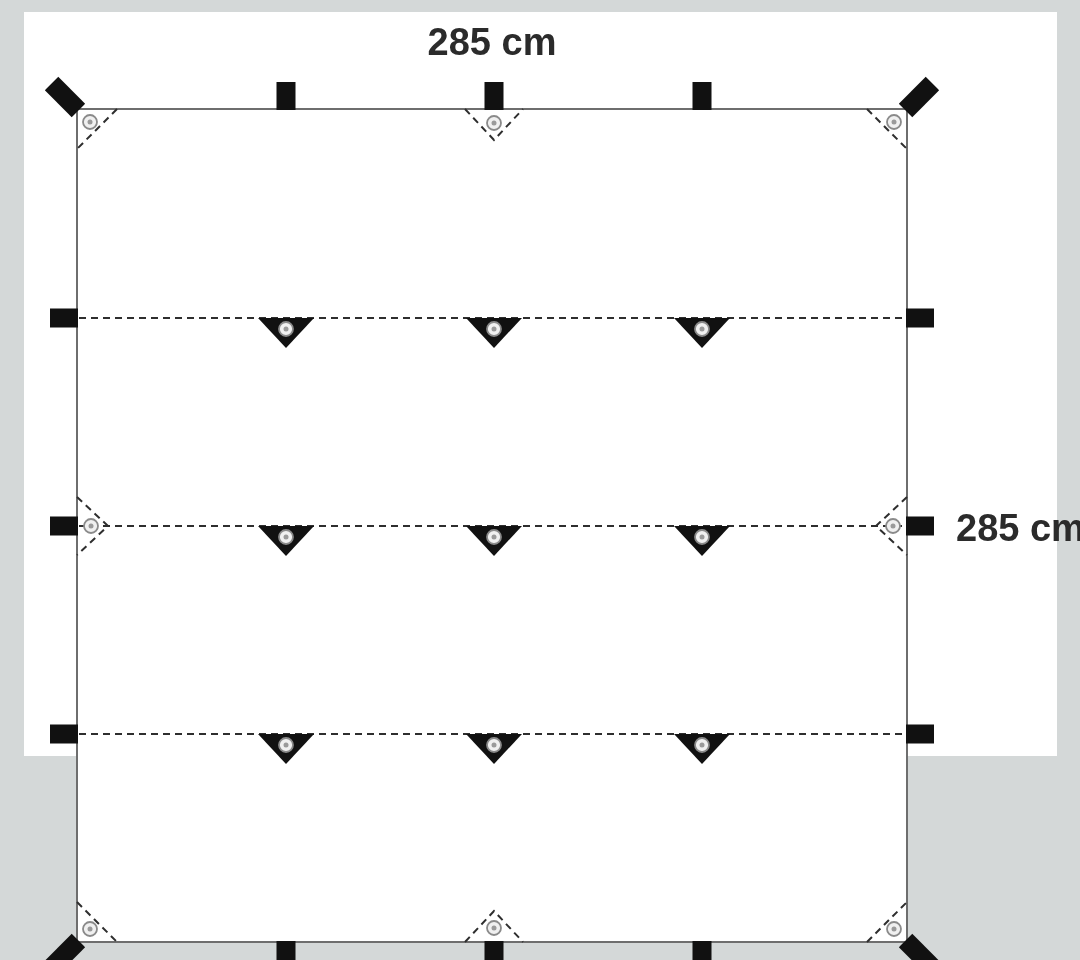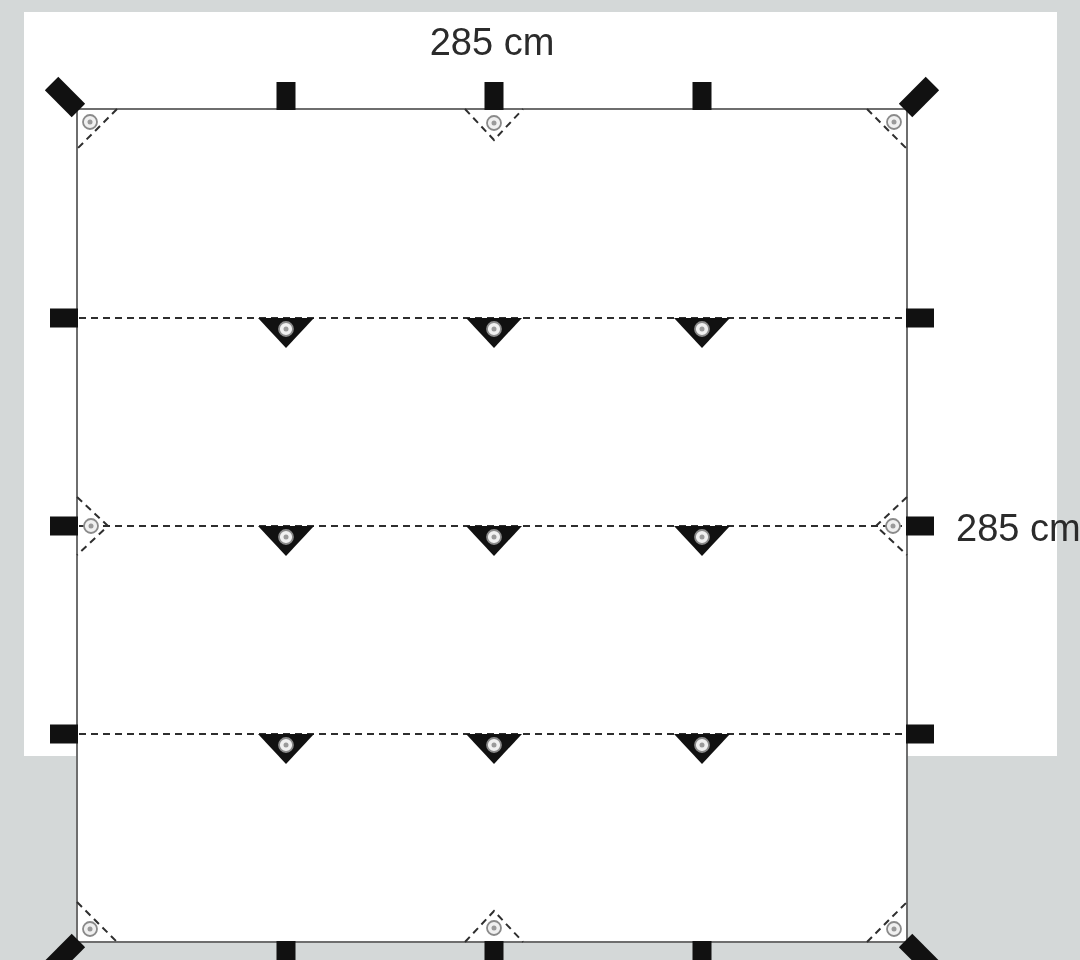--- a/index.html
+++ b/index.html
@@ -1,16 +1,16 @@
 <!DOCTYPE html>
 <html><head>
 <meta charset="utf-8">
 <style>
   html,body{margin:0;padding:0;width:1080px;height:960px;overflow:hidden;background:#d4d8d8;}
-  .canvas{position:absolute;left:24px;top:12px;width:1033px;height:744px;background:#ffffff;}
+  .canvas{position:absolute;left:24px;top:12px;width:1033px;height:744px;background:#ffffff;font-weight:bold;}
   svg#tarp-svg{position:absolute;left:0;top:0;width:1080px;height:960px;}
   .dim-label{
     position:absolute;
     font-family:"Liberation Sans", sans-serif;
     font-size:38px;
     line-height:40px;
     color:#2b2b2b;
     white-space:nowrap;
   }
   .dim-label.top{transform:translateX(-50%);}

